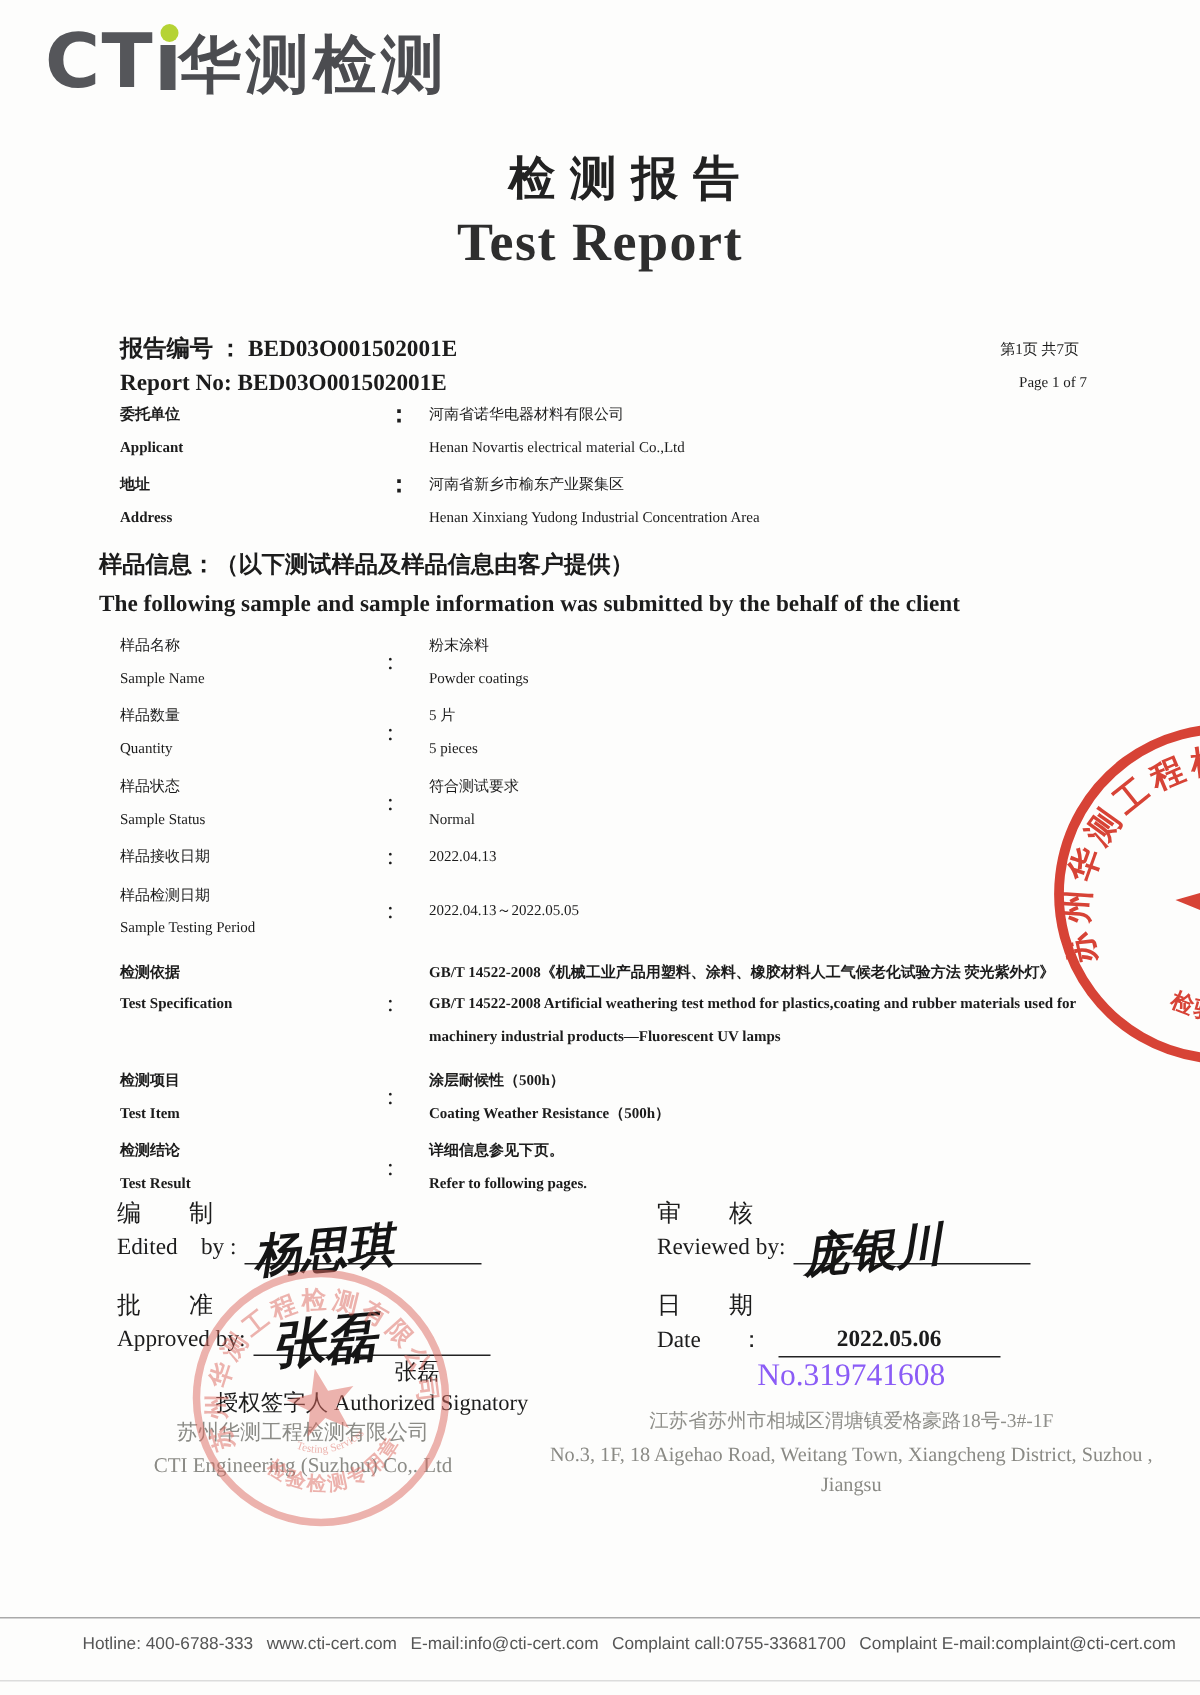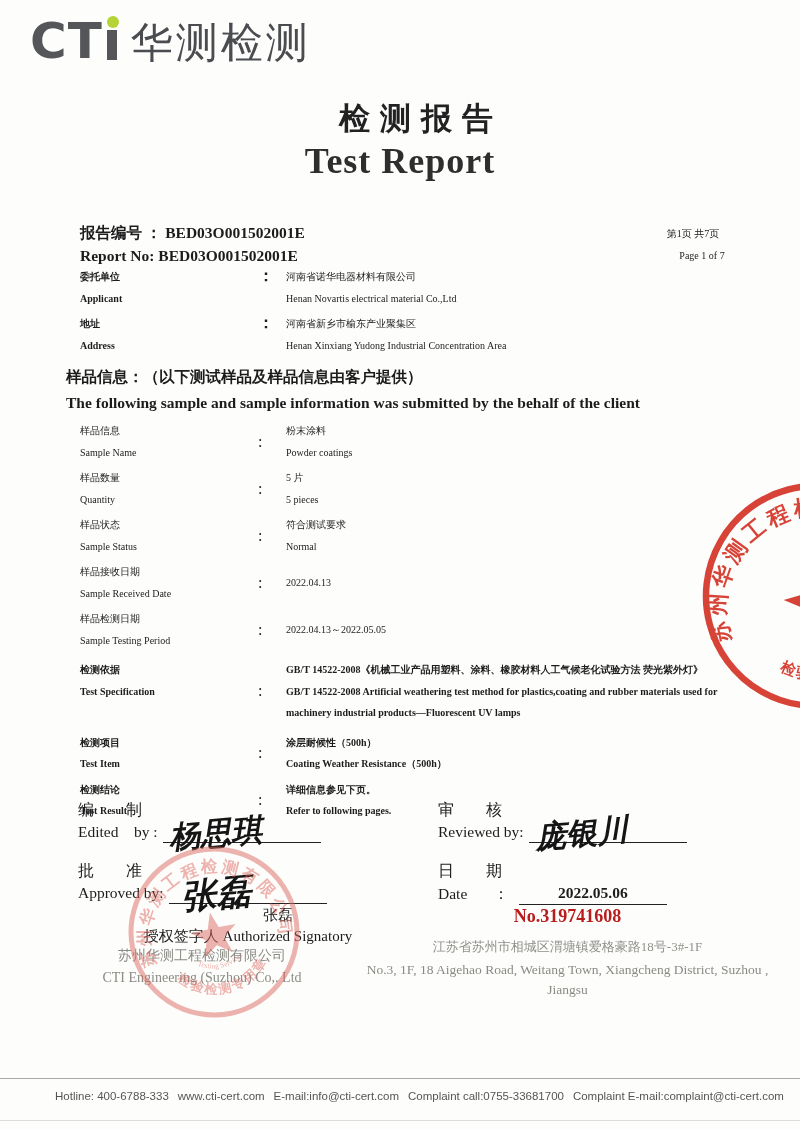--- a/index.html
+++ b/index.html
@@ -9,22 +9,22 @@
     font-family:"Liberation Serif","DejaVu Serif",serif;
     color:#1c1c1c;
   }
   
   .logo{position:absolute;top:16px;left:30px;display:flex;align-items:flex-end;justify-content:flex-end;}
   .logo-letters{font-family:"DejaVu Sans","Liberation Sans",sans-serif;font-weight:bold;
     font-size:50px;line-height:50px;color:#55565a;letter-spacing:1px;}
   .logo-iwrap{position:relative;display:inline-block;width:13px;height:50px;margin-left:3px;}
   .logo-ibar{position:absolute;left:1px;bottom:6px;width:10px;height:30px;background:#55565a;}
   .logo-idot{position:absolute;left:1px;top:0px;width:12px;height:12px;border-radius:50%;background:#b5d334;}
-  .logo-cn{font-family:"DejaVu Sans","Liberation Sans",sans-serif;font-weight:400;
-    font-size:42px;line-height:46px;color:#4b4c50;margin-left:12px;letter-spacing:3px;}
+  .logo-cn{font-family:"DejaVu Sans","Liberation Sans",sans-serif;font-weight:700;
+    font-size:42px;line-height:46px;color:#4b4c50;margin-left:0;letter-spacing:3px;}
   
   .title-zh{position:absolute;top:98px;left:0;width:100%;text-align:center;
     font-size:31px;font-weight:600;letter-spacing:10px;color:#222;margin-left:21px;}
   .title-en{position:absolute;top:140px;left:0;width:100%;text-align:center;
     font-size:36px;font-weight:bold;letter-spacing:1px;color:#2e2e2e;}
   
   .repblock{position:absolute;top:221px;left:80px;font-weight:bold;font-size:15.5px;line-height:23px;}
   .pageinfo{position:absolute;top:223px;right:42px;width:130px;font-size:15px;line-height:22px;text-align:center;}
   .pageinfo .en{padding-left:18px;}
   
@@ -58,21 +58,21 @@
   .sig-big{font-size:35px;left:12px;}
   .datecolon{margin:0 10px 0 26px;}
   .dateline{display:inline-block;min-width:148px;border-bottom:1.6px solid #222;
     text-align:center;font-weight:bold;}
   
   .auth{position:absolute;top:905px;left:108px;width:280px;text-align:center;font-size:15px;line-height:21px;}
   .auth .a-name{margin-left:60px;}
   .orgblock{position:absolute;top:945px;left:52px;width:300px;text-align:center;
     color:#8b8b86;font-size:14px;line-height:22px;}
   .certblock{position:absolute;top:905px;left:345px;width:445px;text-align:center;}
-  .cert-no{font-weight:bold;font-size:18px;color:#b91c1c;line-height:22px;}
+  .cert-no{font-weight:normal;font-size:21px;color:#8b5cf6;line-height:22px;}
   .cert-zh{font-size:13px;color:#8f8f8a;line-height:20px;margin-top:10px;}
   .cert-en{font-size:13.5px;color:#8a8a85;line-height:20px;margin-top:3px;}
   
   .stamp{position:absolute;pointer-events:none;}
   .stamp-center{left:126px;top:844px;width:176px;height:176px;opacity:.5;transform:rotate(-12deg);}
   .stamp-right{left:698px;top:478px;width:236px;height:236px;opacity:.95;transform:rotate(-15deg);}
   
   .footer-rule{position:absolute;top:1078px;left:0;right:0;border-top:1.5px solid #a9a9a9;}
   .footer-rule2{position:absolute;top:1120px;left:0;right:0;border-top:1px solid #dcdcdc;}
   .footer{position:absolute;top:1090px;left:55px;right:16px;display:flex;justify-content:space-between;
@@ -139,21 +139,21 @@
         </div>
     </div>
 
     <div class="heading">
       <div class="h-zh">样品信息：（以下测试样品及样品信息由客户提供）</div>
       <div class="h-en">The following sample and sample information was submitted by the behalf of the client</div>
     </div>
 
     <div class="frow r-center">
       <div class="flabel">
-          <div class="zh">样品信息</div>
+          <div class="zh">样品名称</div>
           <div class="en">Sample Name</div>
         </div>
       <div class="fcolon">:</div>
       <div class="fvalue">
           <div class="zh">粉末涂料</div>
           <div class="en">Powder coatings</div>
         </div>
     </div>
 
     <div class="frow r-center">
@@ -176,21 +176,20 @@
       <div class="fcolon">:</div>
       <div class="fvalue">
           <div class="zh">符合测试要求</div>
           <div class="en">Normal</div>
         </div>
     </div>
 
     <div class="frow r-single">
       <div class="flabel">
           <div class="zh">样品接收日期</div>
-          <div class="en">Sample Received Date</div>
         </div>
       <div class="fcolon">:</div>
       <div class="fvalue">
           <div class="zh">2022.04.13</div>
         </div>
     </div>
 
     <div class="frow r-single sp8">
       <div class="flabel">
           <div class="zh">样品检测日期</div>

